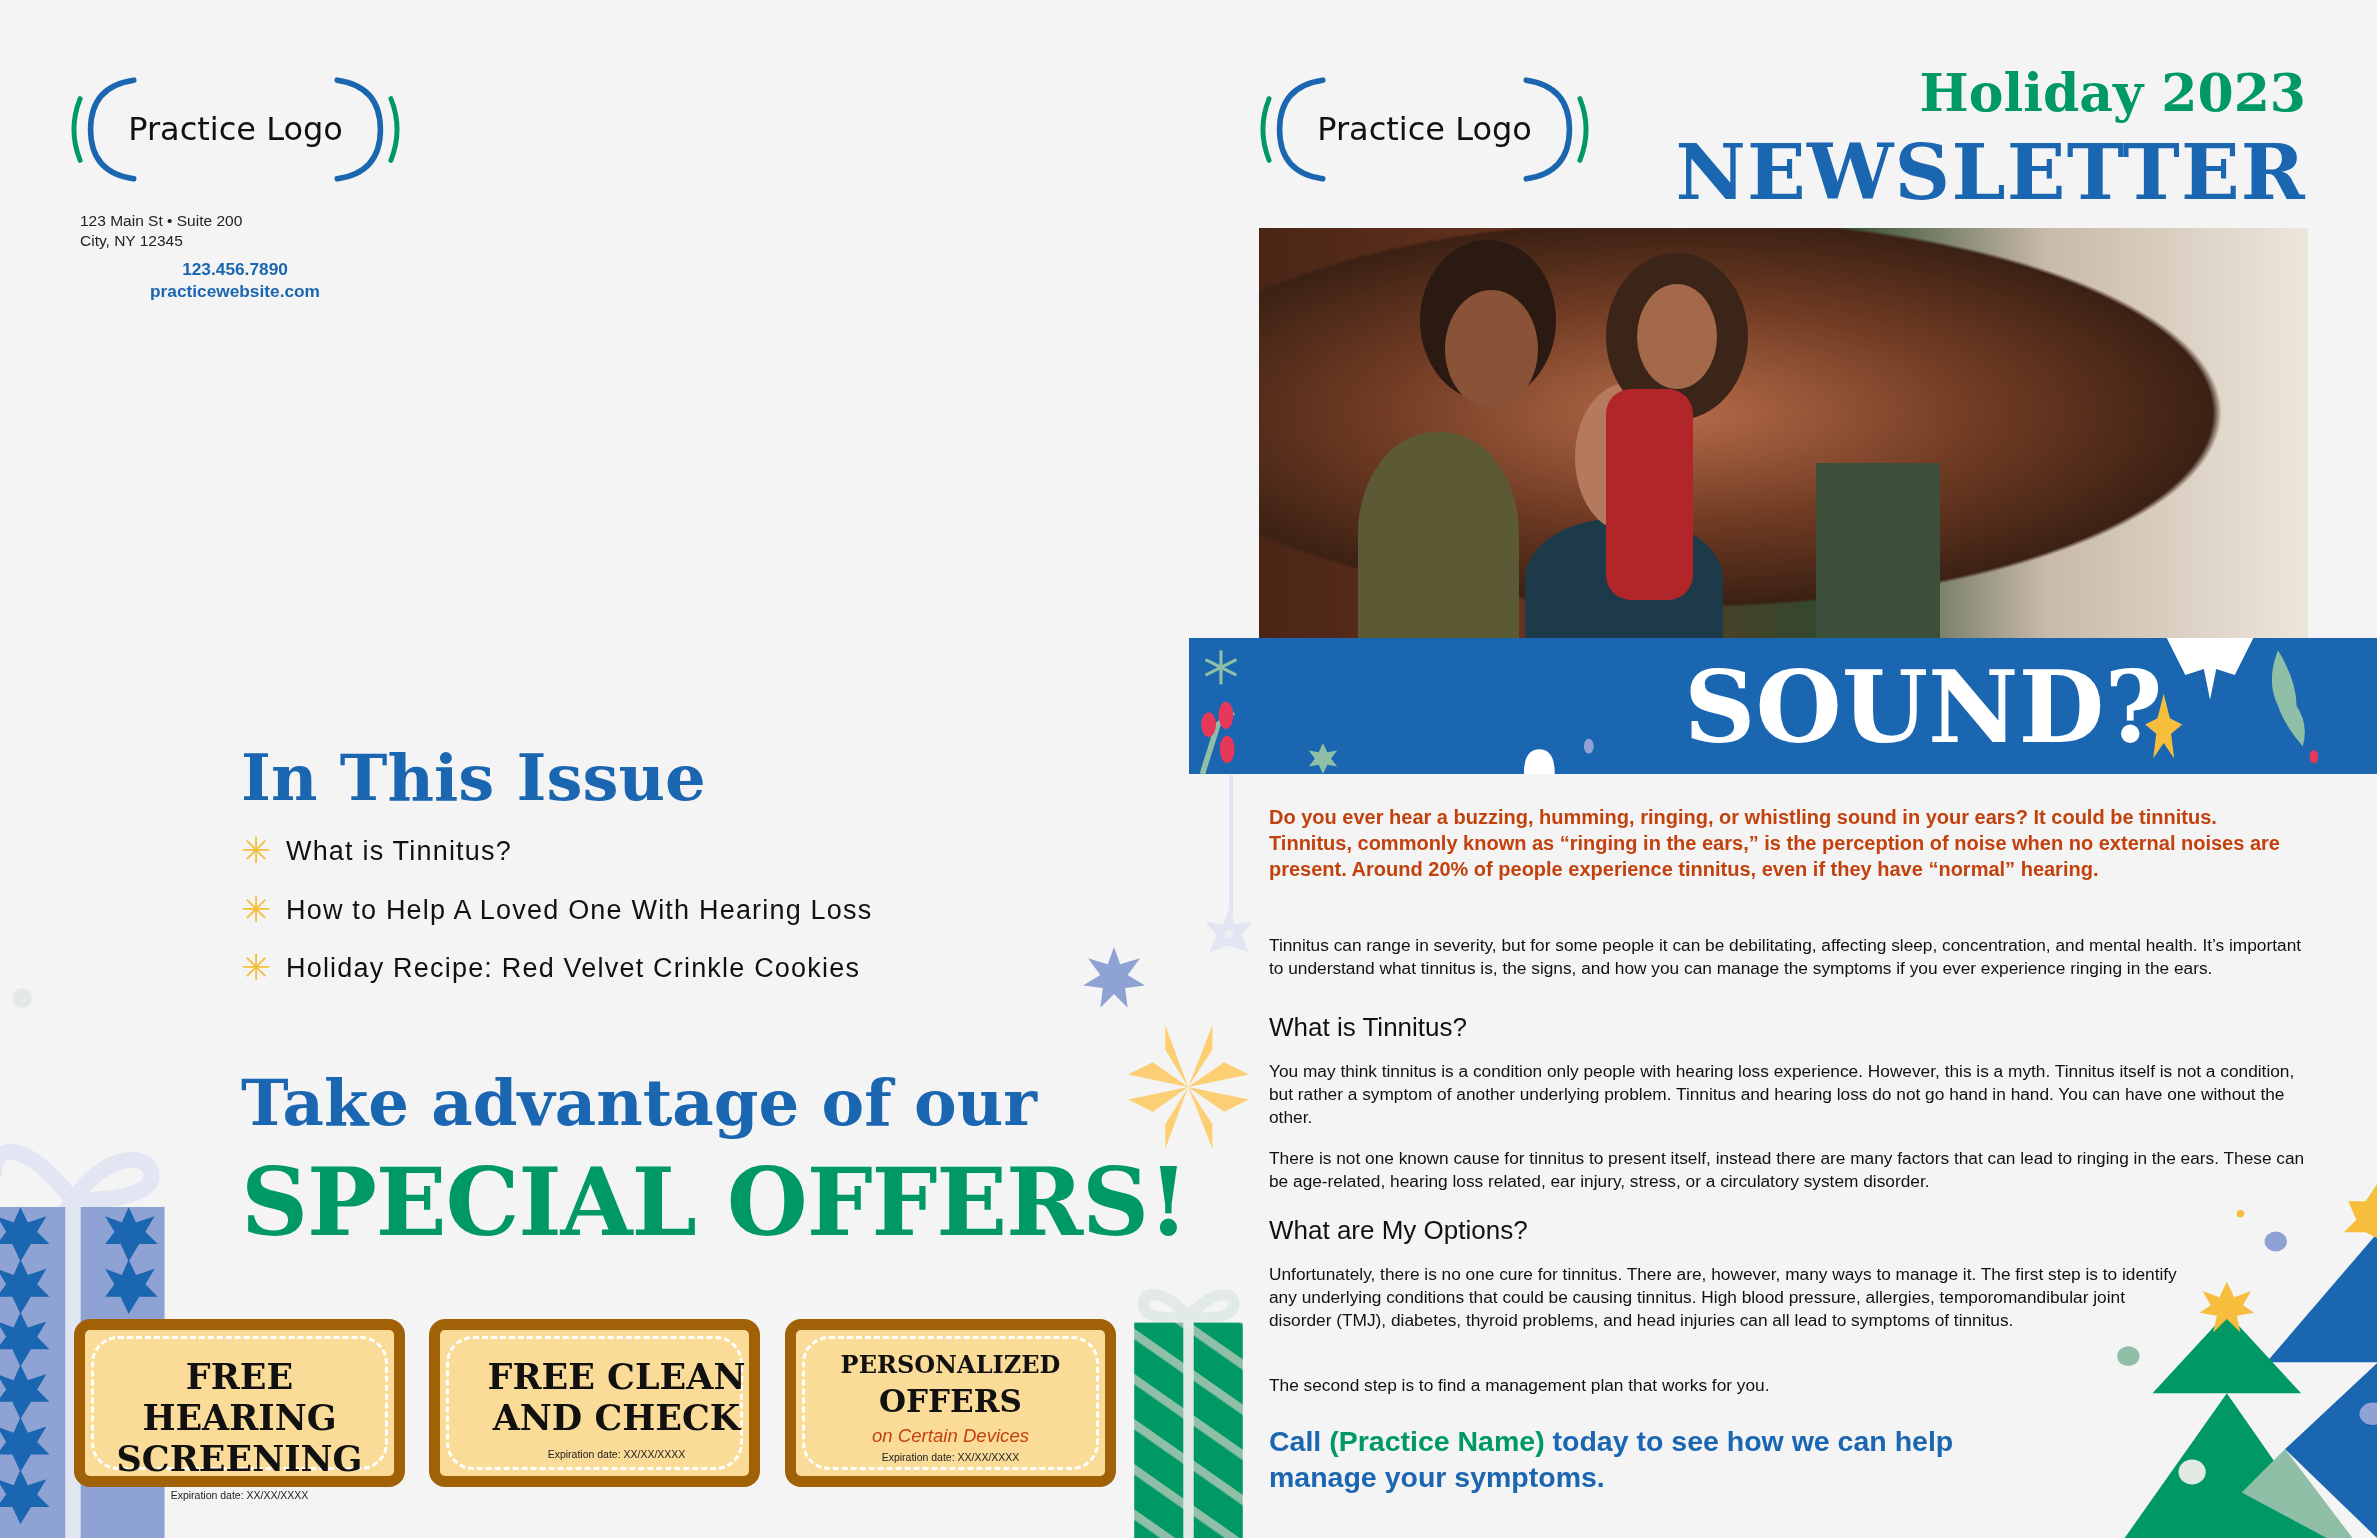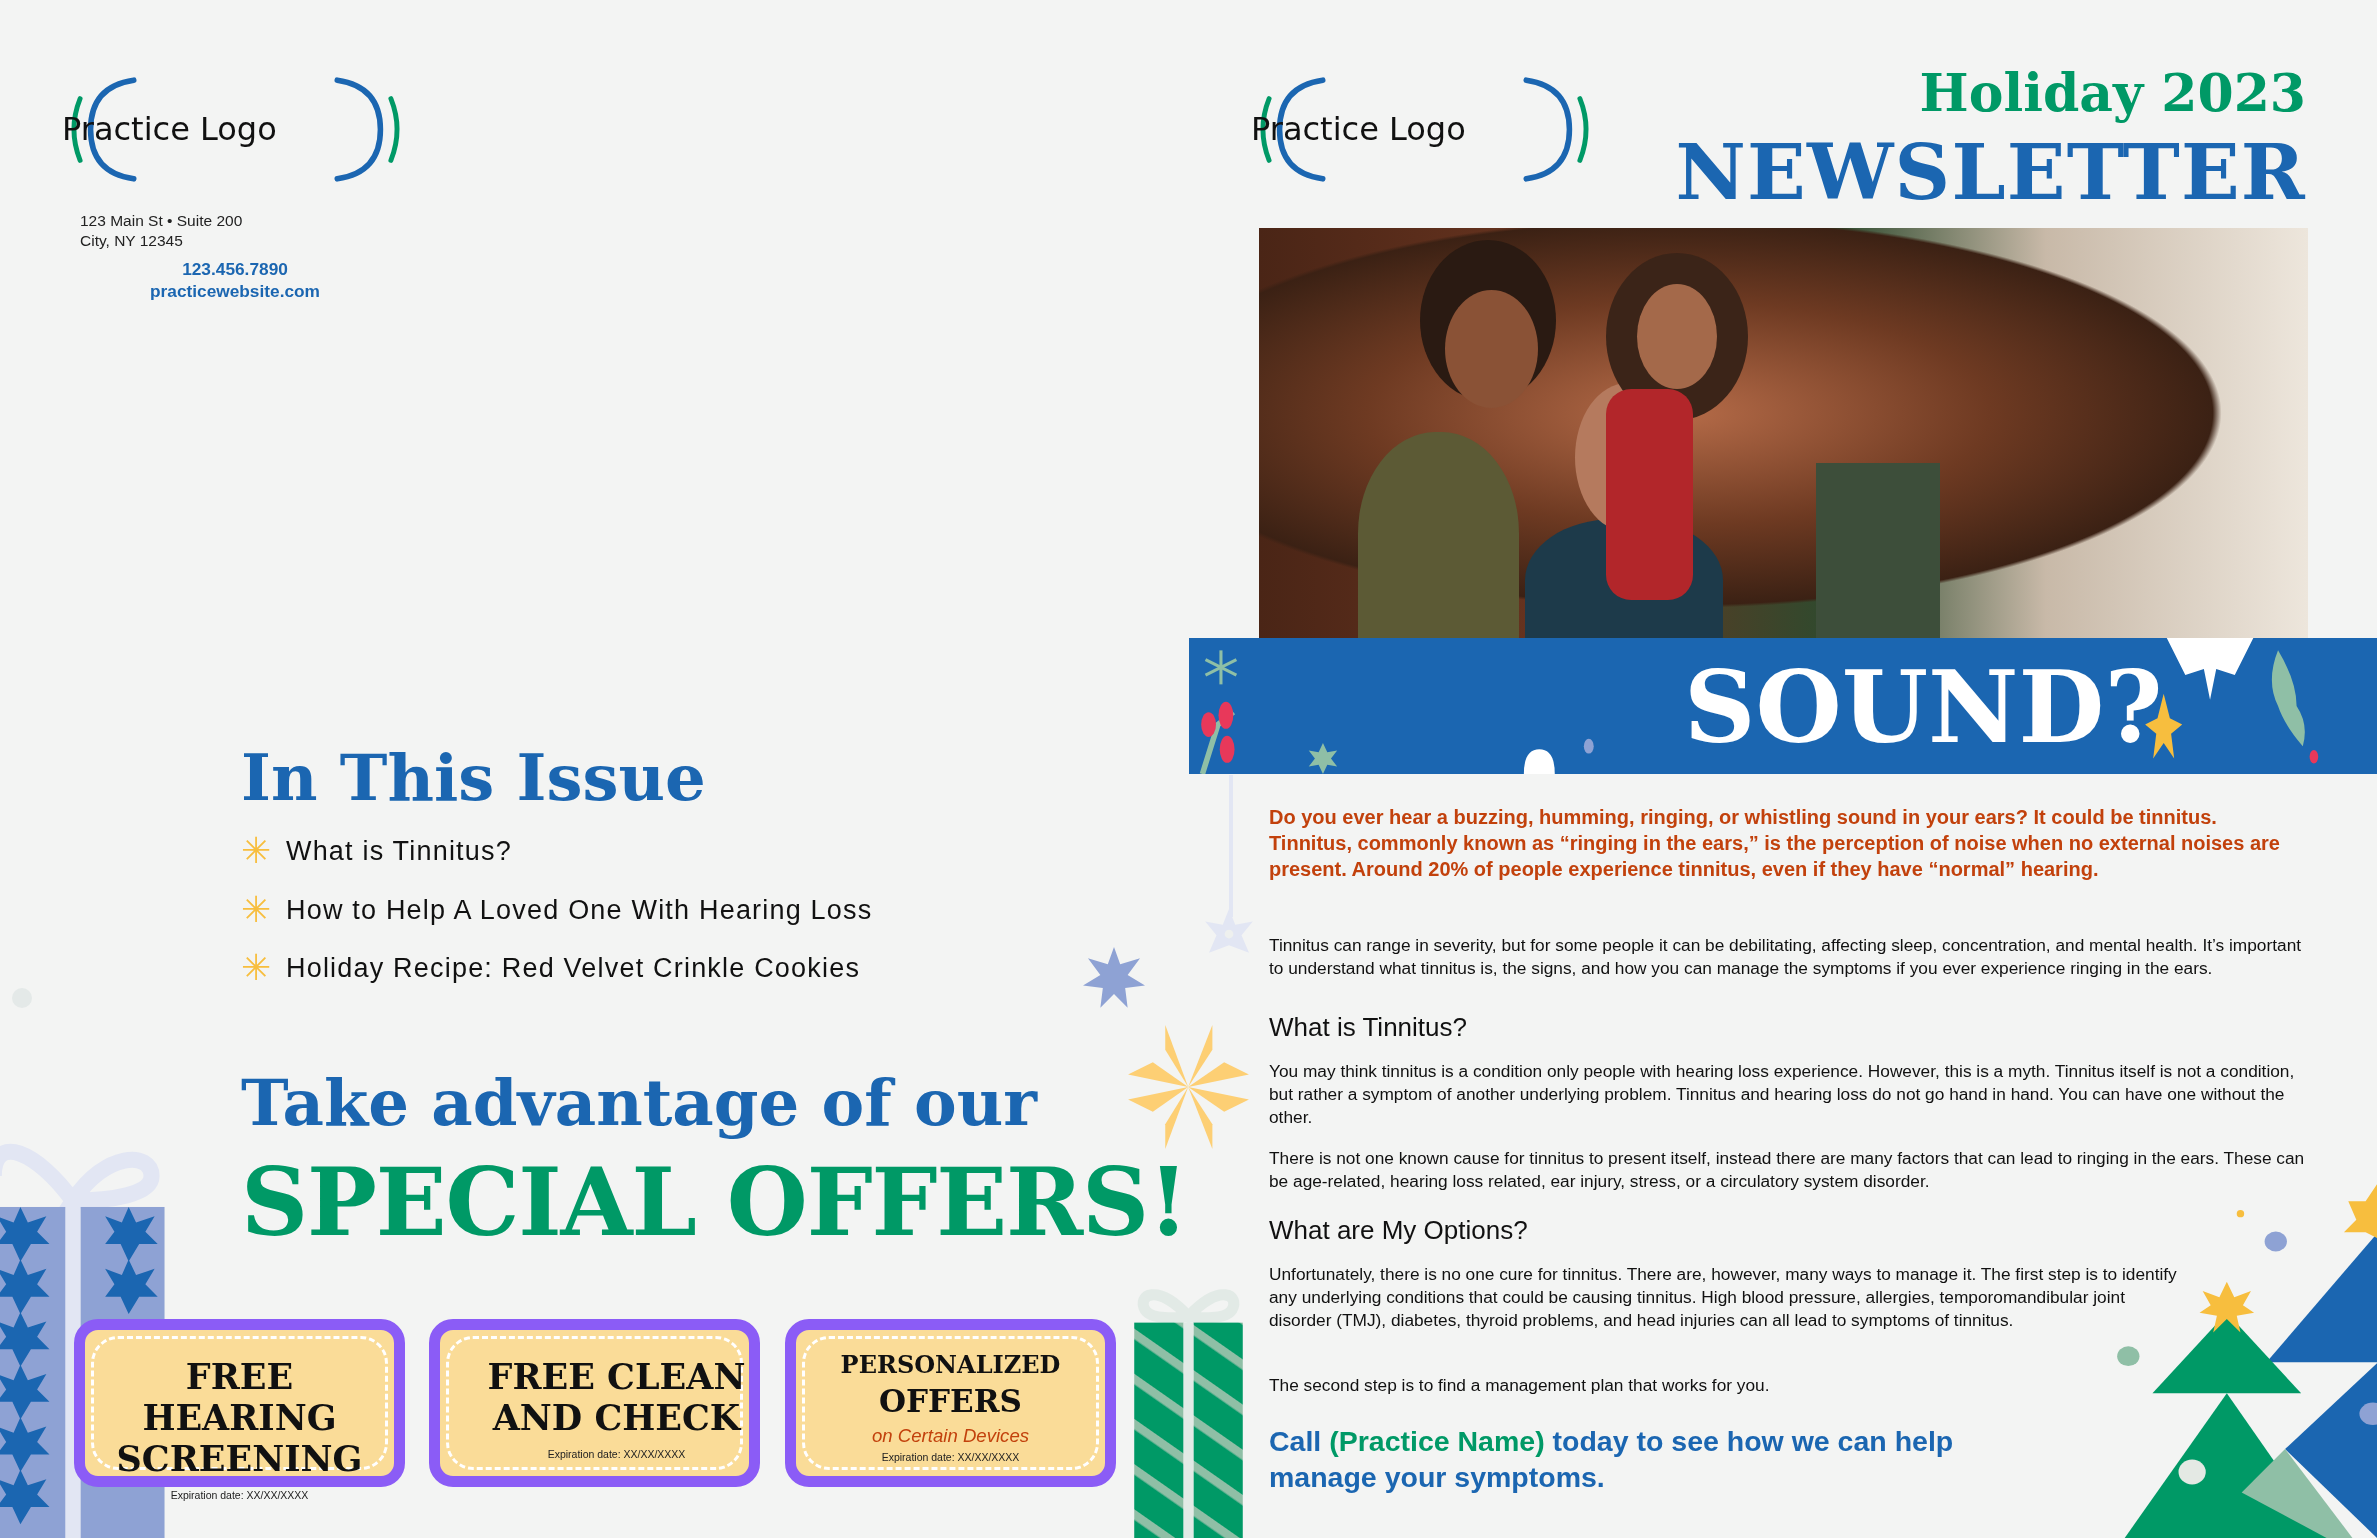--- a/index.html
+++ b/index.html
@@ -2,30 +2,30 @@
 <html style="font-size:10px"><head>
 <meta charset="utf-8">
 <style>
   html, body { margin:0; padding:0; }
   body { width:2377px; height:1539px; background:#f3f4f3; position:relative; overflow:hidden;
          font-family:"Liberation Sans", "DejaVu Sans", sans-serif; color:#111; }
   .abs { position:absolute; }
   .serif { font-family:"DejaVu Serif", "Liberation Serif", serif; }
   .logo { position:absolute; width:347px; height:111px; }
   .logo svg { position:absolute; left:0; top:0; }
-  .logo .logo-text { position:absolute; left:0; width:347px; top:36px; text-align:left;
+  .logo .logo-text { position:absolute; left:0; width:347px; top:36px; text-align:center;
         font-size:32px; color:#111; font-family:"DejaVu Sans", sans-serif; }
   .addr { position:absolute; left:80px; width:310px; text-align:left; font-size:15.5px; line-height:20px; color:#222; }
   .contact { position:absolute; left:80px; width:310px; text-align:center; font-size:17.3px; font-weight:bold; color:#1b66b1; line-height:22px; }
   .issue-title { left:241px; top:740px; font-size:64px; font-weight:bold; color:#1b66b1; }
   .issue-item { left:241px; font-size:27px; color:#111; letter-spacing:1.2px; display:flex; align-items:center; gap:13.6px; }
   .issue-item .snow { color:#f7be3e; font-size:36px; line-height:1; }
   .take { left:241px; top:1065px; font-size:64px; font-weight:bold; color:#1b66b1; }
   .special { left:241px; top:1148px; font-size:93px; font-weight:bold; color:#009966; letter-spacing:-1.2px; }
-  .coupon { position:absolute; background:#fadc98; border:11px solid #8b5cf6; border-radius:24px; box-sizing:border-box; text-align:center; }
+  .coupon { position:absolute; background:#fadc98; border:11px solid #a16207; border-radius:16px; box-sizing:border-box; text-align:center; }
   .coupon::before { content:""; position:absolute; inset:6.2px; border:3.7px dashed #fff; border-radius:27px; }
   .coupon .c-title { position:relative; font-family:"DejaVu Serif", serif; font-weight:bold; font-size:35px; line-height:41px; color:#111; }
   .coupon .c-sub { position:relative; font-style:italic; font-size:18.6px; color:#c2410c; margin-top:5px; }
   .coupon .c-exp { position:relative; font-size:10.5px; color:#222; margin-top:10px; }
   .hol { right:71px; top:62px; font-size:52px; font-weight:bold; color:#009966; }
   .news { right:71px; top:127px; font-size:77px; font-weight:bold; color:#1b66b1; letter-spacing:1.2px; }
   .photo { left:1259px; top:228px; width:1049px; height:411px; overflow:hidden;
            background: radial-gradient(ellipse at 40% 45%, #b56b48 0%, #6e3a22 35%, #3b2114 60%, transparent 61%),
                        linear-gradient(90deg, #4a2516 0%, #6a3520 30%, #2e4a2e 55%, #c8b9a8 75%, #ede6dc 100%); }
   .banner { left:1189px; top:638px; width:1189px; height:136px; background:#1b66b1; }

